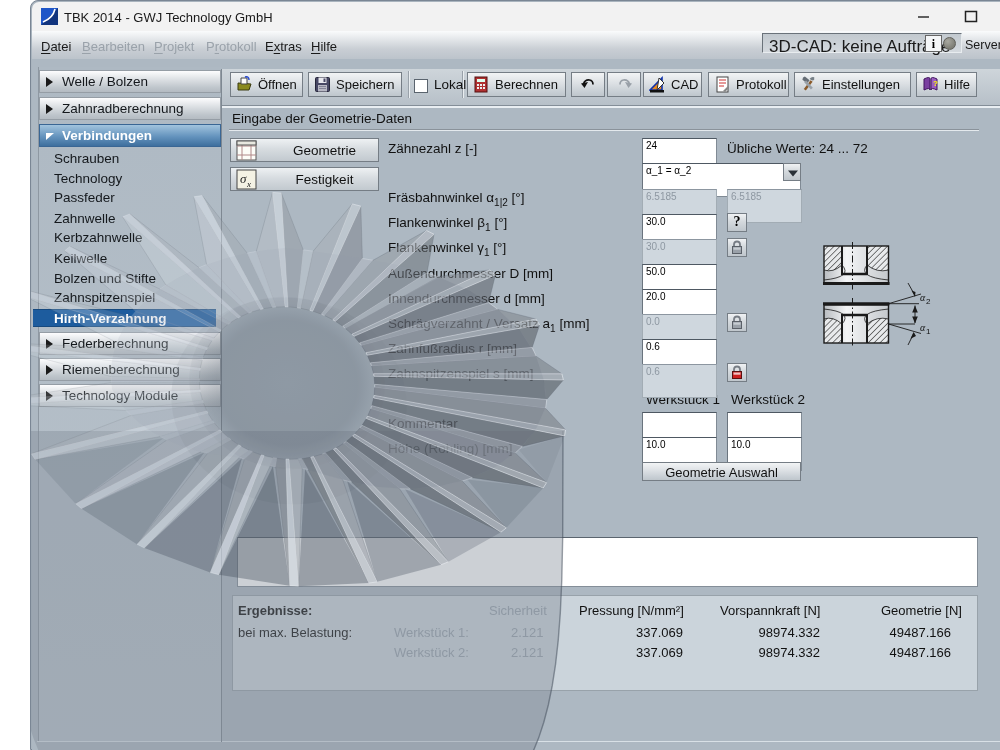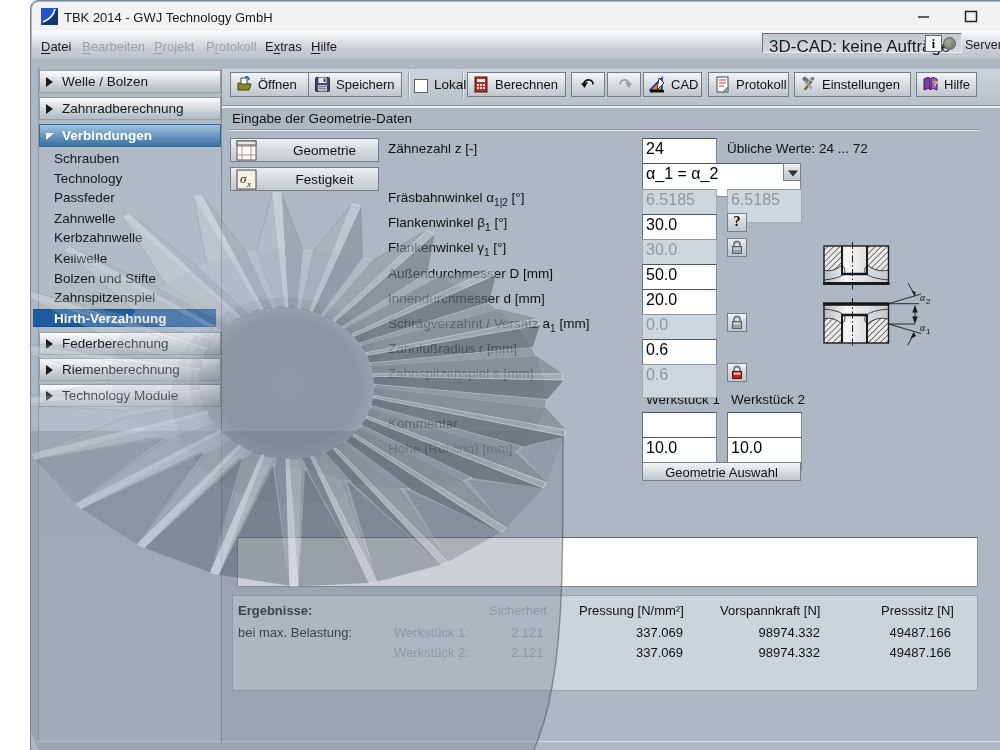--- a/index.html
+++ b/index.html
@@ -77,21 +77,21 @@
 .bigbtn { position:absolute; left:198px; width:149px; height:24px;
   background:linear-gradient(#eef1f3,#d7dce0 45%,#c2c9cf);
   border:1px solid #757d85; font-size:13.5px; color:#111; text-align:center; }
 .bigbtn .tx { position:absolute; left:0; width:100%; top:4px; text-align:center;padding-left:40px; }
 .bigbtn .ic { position:absolute; left:5px; top:1px; width:21px; height:21px; }
 
 .flabel { position:absolute; left:356px; font-size:13.5px; color:#111; white-space:nowrap; }
 .flabel sub { font-size:10px; }
 .field { position:absolute; width:75px; height:34px; background:#fff;
   border:1px solid #808a94; border-top-color:#4e5862; border-left-color:#6a747e;
-  font-size:16px; color:#000; padding:1px 0 0 3px; }
+  font-size:10px; color:#000; padding:1px 0 0 3px; }
 .field.dis { background:#cfd7de; color:#8e98a2; border:1px solid #a2acb4; border-top-color:#8c96a0; }
 .sbtn { position:absolute; width:20px; height:19px;
   background:linear-gradient(#f0f2f4,#d4d9dd 45%,#bfc6cc); border:1px solid #757d85; }
 
 #whitebox { position:absolute; left:205px; top:478px; width:741px; height:50px;
   background:#fff; border:1px solid #848e98; border-top-color:#5a646e; }
 #respanel { position:absolute; left:200px; top:536px; width:746px; height:96px;
   background:#cbd4db; border:1px solid #98a2aa; }
 .rtext { position:absolute; font-size:13px; color:#111; white-space:nowrap; }
 .rgray { position:absolute; font-size:13px; color:#99a3ad; white-space:nowrap; }
@@ -167,21 +167,21 @@
     <div class="shead" style="top:299px; left:7px">
         <span class="arr"></span>
         <span class="lbl">Riemenberechnung</span>
       </div>
     <div class="shead" style="top:325px; left:7px">
         <span class="arr"></span>
         <span class="lbl">Technology Module</span>
       </div>
 
     <div id="toolbar">
-      <div class="tbtn" style="left:8px; width:96px">
+      <div class="tbtn" style="left:8px; width:73px">
           <svg class="ic" viewBox="0 0 17 17">
             <path d="M2,7 L2,14 L13,14 L15,8 Z" fill="#8a8a20" stroke="#3a3a10"></path>
             <path d="M5,2 L11,2 L11,8 L5,8 Z" fill="#fff" stroke="#444"></path>
             <path d="M9,1 Q13,0 13,4" stroke="#2244cc" fill="none" stroke-width="1.4"></path>
           </svg>
           <span class="tx">Öffnen</span>
         </div>
       <div class="tbtn" style="left:86px; width:94px">
           <svg class="ic" viewBox="0 0 17 17">
             <rect x="1.5" y="1.5" width="14" height="14" rx="1" fill="#474764" stroke="#26263a"></rect>
@@ -408,21 +408,21 @@
 <text x="109" y="92" font-size="10" font-family="Liberation Serif,serif" font-style="italic" fill="#111">α</text>
 <text x="115" y="95" font-size="8" font-family="Liberation Sans,sans-serif" fill="#111">1</text>
 </svg>
 
     <div id="whitebox"></div>
     <div id="respanel">
       <span class="rtext" style="left:5px; top:7px; font-weight:bold">Ergebnisse:</span>
       <span class="rgray" style="left:256px; top:7px">Sicherheit</span>
       <span class="rtext" style="left:346px; top:7px">Pressung [N/mm²]</span>
       <span class="rtext" style="left:487px; top:7px">Vorspannkraft [N]</span>
-      <span class="rtext" style="left:648px; top:7px">Presssitz [N]</span>
+      <span class="rtext" style="left:648px; top:7px">Geometrie [N]</span>
       <span class="rtext" style="left:5px; top:29px">bei max. Belastung:</span>
       <span class="rgray" style="left:161px; top:29px">Werkstück 1:</span>
       <span class="rgray" style="left:278px; top:29px">2.121</span>
       <span class="rnum" style="left:350px; top:29px">337.069</span>
       <span class="rnum" style="left:487px; top:29px">98974.332</span>
       <span class="rnum" style="left:618px; top:29px">49487.166</span>
       <span class="rgray" style="left:161px; top:49px">Werkstück 2:</span>
       <span class="rgray" style="left:278px; top:49px">2.121</span>
       <span class="rnum" style="left:350px; top:49px">337.069</span>
       <span class="rnum" style="left:487px; top:49px">98974.332</span>

